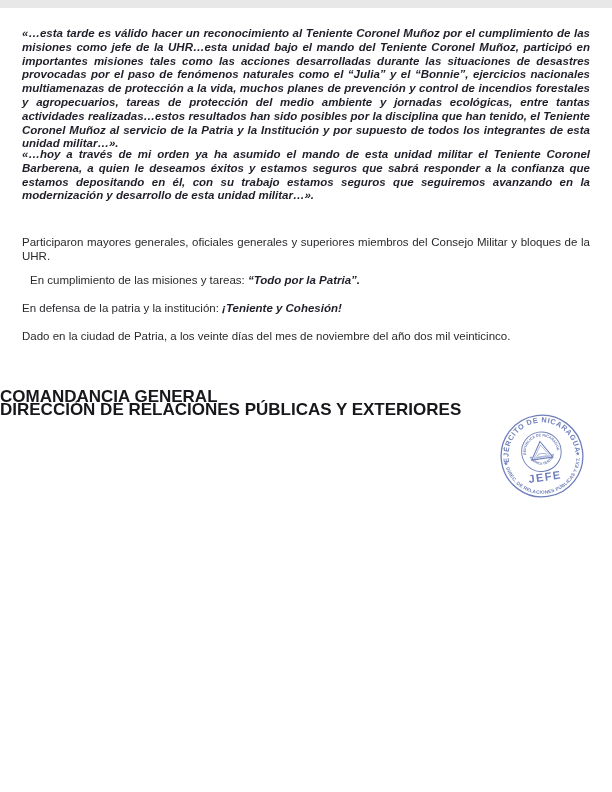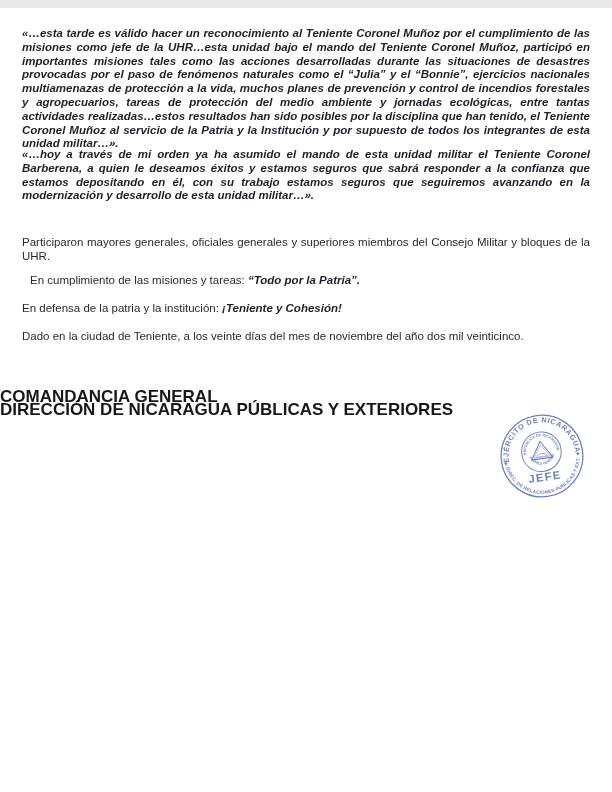--- a/index.html
+++ b/index.html
@@ -62,25 +62,25 @@
   <p class="para quote" style="top:19px;">«…esta tarde es válido hacer un reconocimiento al Teniente Coronel Muñoz por el cumplimiento de las misiones como jefe de la UHR…esta unidad bajo el mando del Teniente Coronel Muñoz, participó en importantes misiones tales como las acciones desarrolladas durante las situaciones de desastres provocadas por el paso de fenómenos naturales como el “Julia” y el “Bonnie”, ejercicios nacionales multiamenazas de protección a la vida, muchos planes de prevención y control de incendios forestales y agropecuarios, tareas de protección del medio ambiente y jornadas ecológicas, entre tantas actividades realizadas…estos resultados han sido posibles por la disciplina que han tenido, el Teniente Coronel Muñoz al servicio de la Patria y la Institución y por supuesto de todos los integrantes de esta unidad militar…».</p>
 
   <p class="para quote" style="top:140px;">«…hoy a través de mi orden ya ha asumido el mando de esta unidad militar el Teniente Coronel Barberena, a quien le deseamos éxitos y estamos seguros que sabrá responder a la confianza que estamos depositando en él, con su trabajo estamos seguros que seguiremos avanzando en la modernización y desarrollo de esta unidad militar…».</p>
 
   <p class="para plain" style="top:228px;">Participaron mayores generales, oficiales generales y superiores miembros del Consejo Militar y bloques de la UHR.</p>
 
   <p class="para plain" style="top:266px;padding-left:8px;"><span>En cumplimiento de las misiones y tareas: </span><span class="motto-value">“Todo por la Patria”.</span></p>
 
   <p class="para plain" style="top:294px;"><span>En defensa de la patria y la institución: </span><span class="motto-value">¡Teniente y Cohesión!</span></p>
 
-  <p class="para plain" style="top:322px;">Dado en la ciudad de Teniente, a los veinte días del mes de noviembre del año dos mil veinticinco.</p>
+  <p class="para plain" style="top:322px;">Dado en la ciudad de Patria, a los veinte días del mes de noviembre del año dos mil veinticinco.</p>
 
   <div class="headings">
     <div>COMANDANCIA GENERAL</div>
-    <div>DIRECCIÓN DE NICARAGUA PÚBLICAS Y EXTERIORES</div>
+    <div>DIRECCIÓN DE RELACIONES PÚBLICAS Y EXTERIORES</div>
   </div>
 
   <svg class="seal" viewBox="0 0 200 200" xmlns="http://www.w3.org/2000/svg">
     <defs>
       <path id="arcOuterTop" d="M 22,100 A 78,78 0 0 1 178,100" fill="none"></path>
       <path id="arcOuterBottom" d="M 12,100 A 88,88 0 0 0 188,100" fill="none"></path>
       <path id="arcInnerTop" d="M 64,90 A 36,36 0 0 1 136,90" fill="none"></path>
       <path id="arcInnerBottom" d="M 70,90 A 30,30 0 0 0 130,90" fill="none"></path>
     </defs>
     <g transform="rotate(-8 100 100)" fill="#4f63ab" font-family="Liberation Sans, sans-serif">

